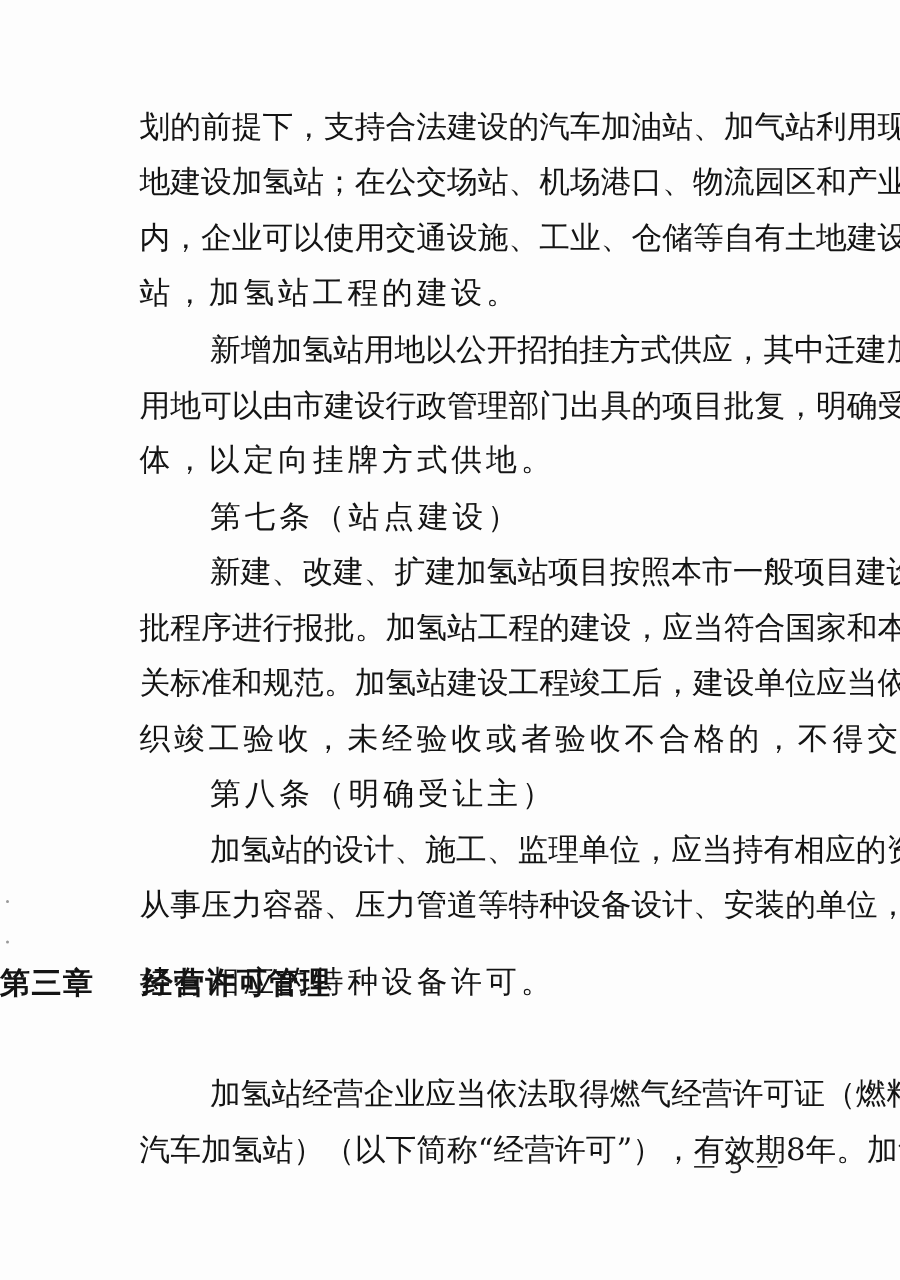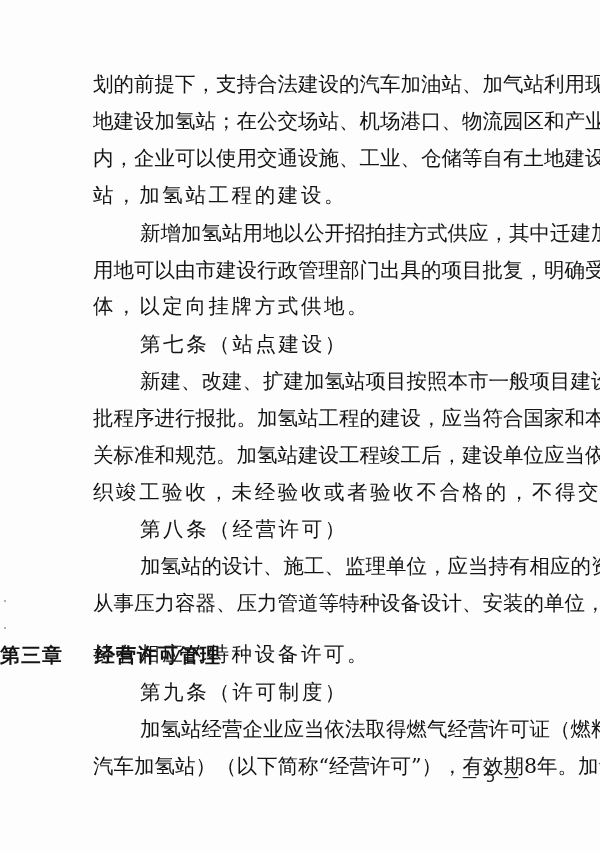--- a/index.html
+++ b/index.html
@@ -61,31 +61,30 @@
   <div class="line justify" style="top:258px">用地可以由市建设行政管理部门出具的项目批复，明确受让主</div>
   <div class="line" style="top:294px">体，以定向挂牌方式供地。</div>
 
   <div class="line indent" style="top:332px">第七条（站点建设）</div>
 
   <div class="line indent justify" style="top:369px">新建、改建、扩建加氢站项目按照本市一般项目建设的审</div>
   <div class="line justify" style="top:406px">批程序进行报批。加氢站工程的建设，应当符合国家和本市有</div>
   <div class="line justify" style="top:443px">关标准和规范。加氢站建设工程竣工后，建设单位应当依法组</div>
   <div class="line" style="top:480px">织竣工验收，未经验收或者验收不合格的，不得交付使用。</div>
 
-  <div class="line indent" style="top:517px">第八条（经营许可）</div>
+  <div class="line indent" style="top:517px">第八条（明确受让主）</div>
 
   <div class="line indent justify" style="top:554px">加氢站的设计、施工、监理单位，应当持有相应的资质；</div>
   <div class="line justify" style="top:591px">从事压力容器、压力管道等特种设备设计、安装的单位，应当</div>
   <div class="line" style="top:642px">持有相应的特种设备许可。</div>
 
   <div class="chapter" style="top:643px">
     <span>第三章</span><span class="gap"></span><span>经营许可管理</span>
   </div>
 
-  <div class="line indent" style="top:680px">第九条（许可制度）</div>
   <div class="line indent justify" style="top:717px">加氢站经营企业应当依法取得燃气经营许可证（燃料电池</div>
   <div class="line justify" style="top:754px">汽车加氢站）（以下简称“经营许可”），有效期8年。加氢站</div>
 
   <div class="pagenum">— 5 —</div>
 
   <div class="speck" style="left:4px;top:600px"></div>
   <div class="speck" style="left:4px;top:627px"></div>
   <div class="speck" style="left:548px;top:125px"></div>
 </div>
 

